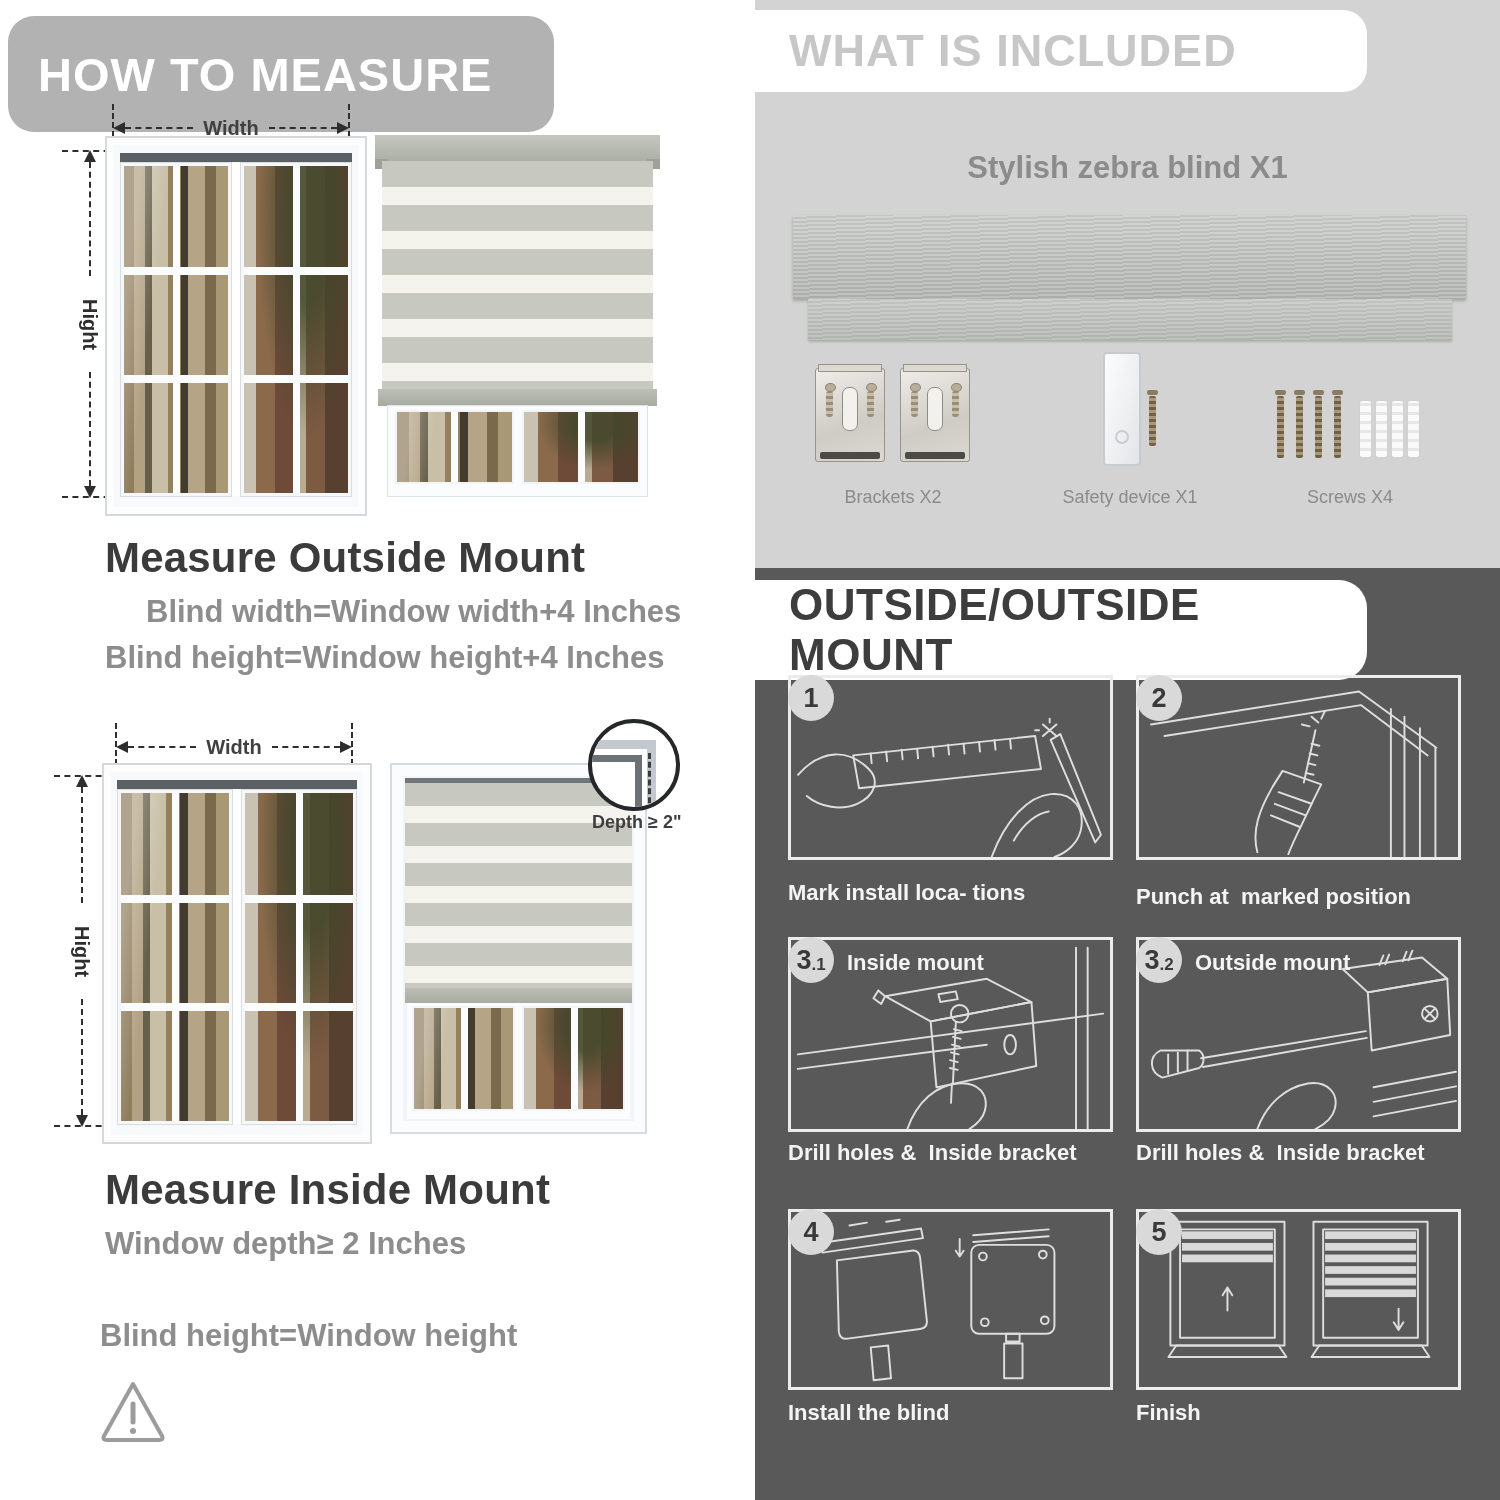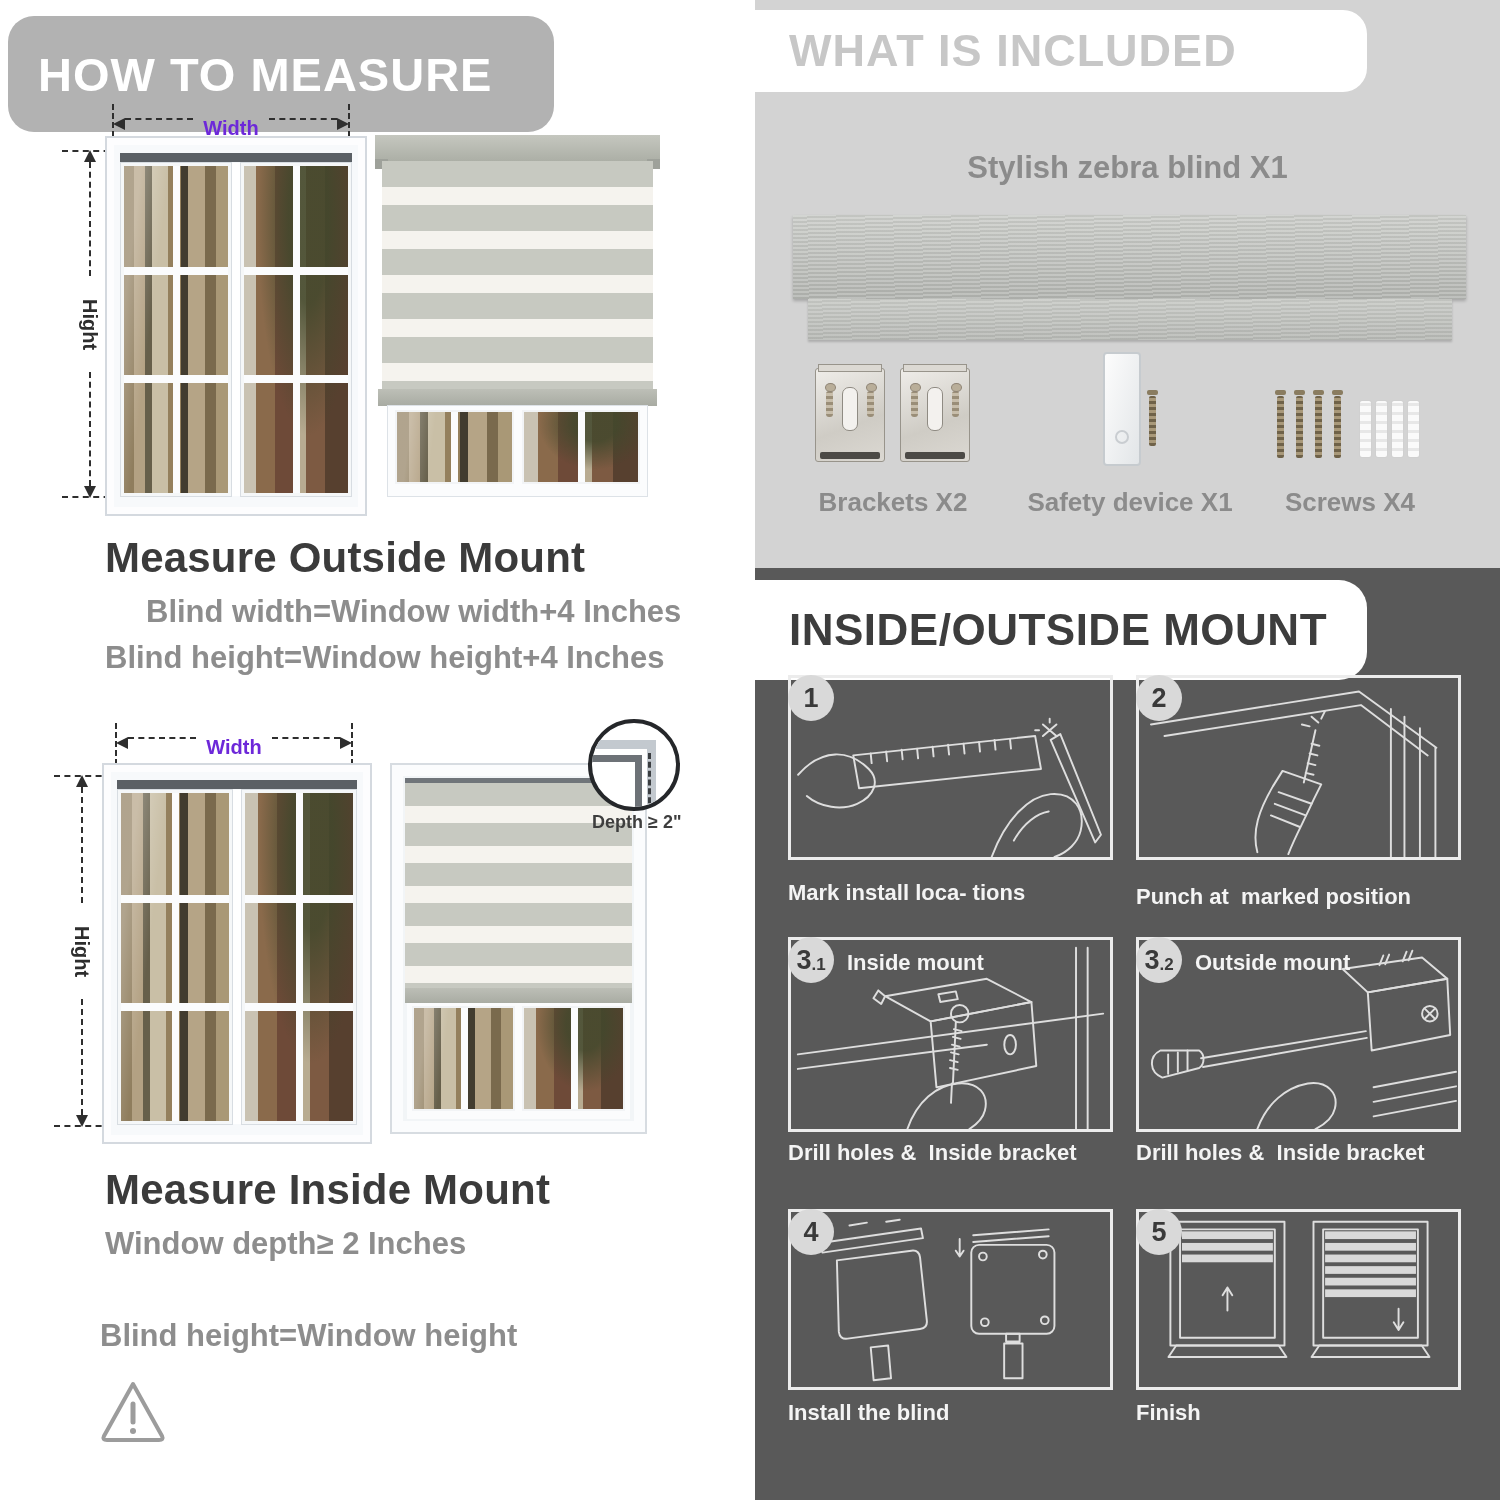--- a/index.html
+++ b/index.html
@@ -4,21 +4,21 @@
 <style>
   html,body{margin:0;padding:0;background:#fff;}
   #stage{position:relative;width:1500px;height:1500px;background:#fff;overflow:hidden;
          font-family:"Liberation Sans",sans-serif;}
   .abs{position:absolute;}
 
   
   .hdr-measure{left:8px;top:16px;width:516px;height:116px;background:#b2b2b2;border-radius:26px;
     display:flex;align-items:center;padding-left:30px;color:#fff;font-size:47px;font-weight:bold;letter-spacing:1px;}
 
-  .harrow{display:flex;color:#6d28d9;}
+  .harrow{display:flex;align-items:center;color:#404040;}
   .harrow .dash{flex:1;height:0;border-top:2px dashed #2e2e2e;}
   .harrow .lbl{margin:0 10px;font-size:20px;font-weight:bold;line-height:1;}
   .tri-l{width:0;height:0;border-top:6px solid transparent;border-bottom:6px solid transparent;border-right:12px solid #2e2e2e;}
   .tri-r{width:0;height:0;border-top:6px solid transparent;border-bottom:6px solid transparent;border-left:12px solid #2e2e2e;}
   .vtick{width:0;border-left:2px dashed #2e2e2e;}
   .htick{height:0;border-top:2px dashed #2e2e2e;}
 
   .varrow{display:flex;flex-direction:column;align-items:center;width:24px;}
   .varrow .vdash{flex:1;width:0;border-left:2px dashed #2e2e2e;}
   .tri-u{width:0;height:0;border-left:6px solid transparent;border-right:6px solid transparent;border-bottom:12px solid #2e2e2e;}
@@ -76,21 +76,21 @@
     display:flex;align-items:center;padding-left:34px;font-size:45px;font-weight:bold;color:#c7c7c7;letter-spacing:1px;box-sizing:border-box;}
   .hdr-mount{position:absolute;left:0;top:12px;width:612px;height:100px;background:#fff;border-radius:0 28px 28px 0;
     display:flex;align-items:center;padding-left:34px;font-size:44px;font-weight:bold;color:#3d3d3d;letter-spacing:.5px;box-sizing:border-box;}
   .product-title{position:absolute;left:0;right:0;top:150px;text-align:center;font-size:31px;font-weight:bold;color:#8b8b8b;}
   .rail-main{position:absolute;left:38px;top:215px;width:673px;height:84px;
     background:repeating-linear-gradient(178deg,rgba(255,255,255,.16) 0 2px,rgba(0,0,0,.04) 2px 4px),linear-gradient(180deg,#cbcdc9,#b2b4b0);
     box-shadow:0 2px 3px rgba(0,0,0,.22);}
   .rail-lip{position:absolute;left:53px;top:299px;width:644px;height:41px;
     background:repeating-linear-gradient(178deg,rgba(255,255,255,.14) 0 2px,rgba(0,0,0,.03) 2px 4px),linear-gradient(180deg,#c7c9c5,#b6b8b4);
     box-shadow:0 2px 2px rgba(0,0,0,.18);}
-  .item-label{position:absolute;top:487px;text-align:center;font-size:26px;font-weight:bold;color:#8b8b8b;}
+  .item-label{position:absolute;top:487px;text-align:center;font-size:18px;font-weight:normal;color:#8b8b8b;}
 
   .bracket{position:absolute;width:68px;height:92px;background:linear-gradient(160deg,#efede9,#cfccc5 60%,#dbd8d2);
     border:1px solid #98948b;border-radius:3px;}
   .bracket::before{content:"";position:absolute;left:2px;right:2px;top:-5px;height:6px;background:#dcd9d3;border:1px solid #98948b;}
   .bracket .slot{position:absolute;left:50%;transform:translateX(-50%);top:18px;width:14px;height:42px;
     border:1px solid #8f8b83;border-radius:7px;background:#f3f1ee;}
   .bracket .scr{position:absolute;top:22px;width:7px;height:26px;border-radius:3px;
     background:repeating-linear-gradient(0deg,#9a8e78 0 3px,#c8beab 3px 6px);}
   .bracket .scr::before{content:"";position:absolute;top:-8px;left:-1px;width:9px;height:7px;border-radius:50%;background:#b9ae99;border:1px solid #8f8475;}
   .bracket .bstrip{position:absolute;left:4px;right:4px;bottom:2px;height:7px;background:#4c4a46;border-radius:2px;}
@@ -286,21 +286,21 @@
       <div class="anchor" style="left:604px;top:400px;"></div>
       <div class="anchor" style="left:620px;top:400px;"></div>
       <div class="anchor" style="left:636px;top:400px;"></div>
       <div class="anchor" style="left:652px;top:400px;"></div>
     </div>
     <div class="item-label" style="left:512px;width:166px;">Screws X4</div>
   </div>
 
   <div class="abs panel-dark">
     <div class="hdr-mount">
-      <span>INSIDE/OUTSIDE MOUNT</span>
+      <span>OUTSIDE/OUTSIDE MOUNT</span>
     </div>
 
     <div class="step-box" style="left:33px;top:107px;width:325px;height:185px;">
       <div class="badge">
           <span>1</span>
           <span class="sub"></span>
         </div>
       <svg class="art" viewBox="0 0 325 185">
         <path class="sk" d="M5,100 C30,72 58,74 78,94 C90,106 84,122 66,130 C50,137 28,134 14,122"></path>
         <path class="sk" d="M62,80 L250,60 L256,94 L68,114 Z"></path>

